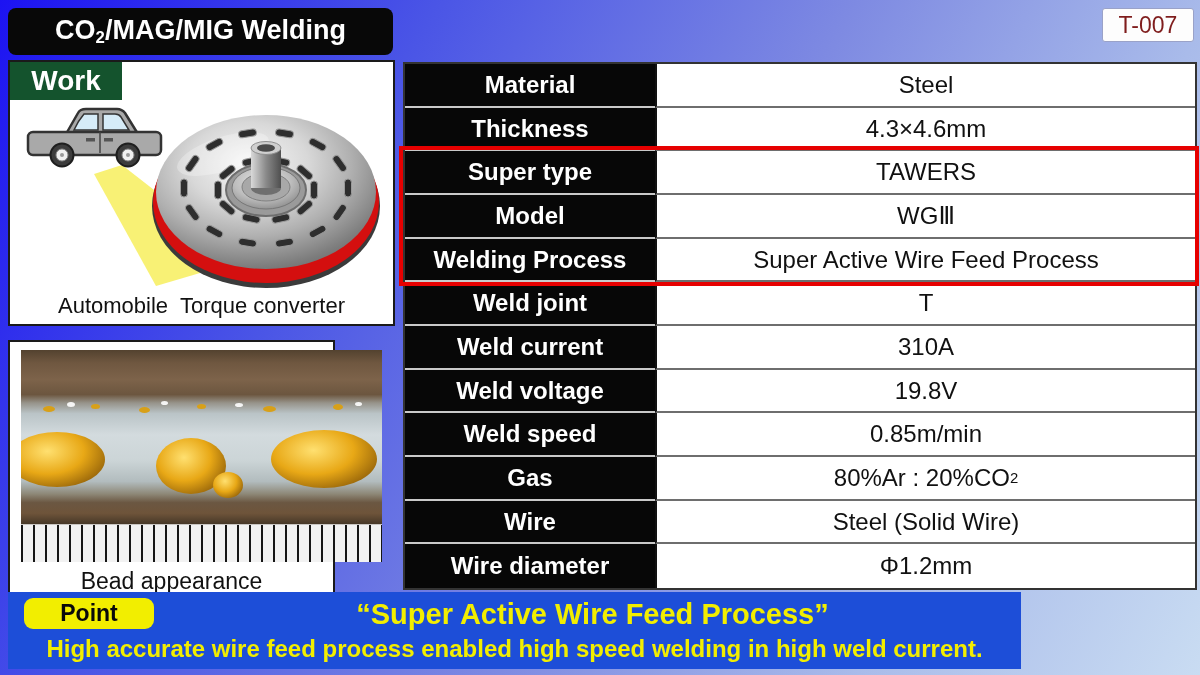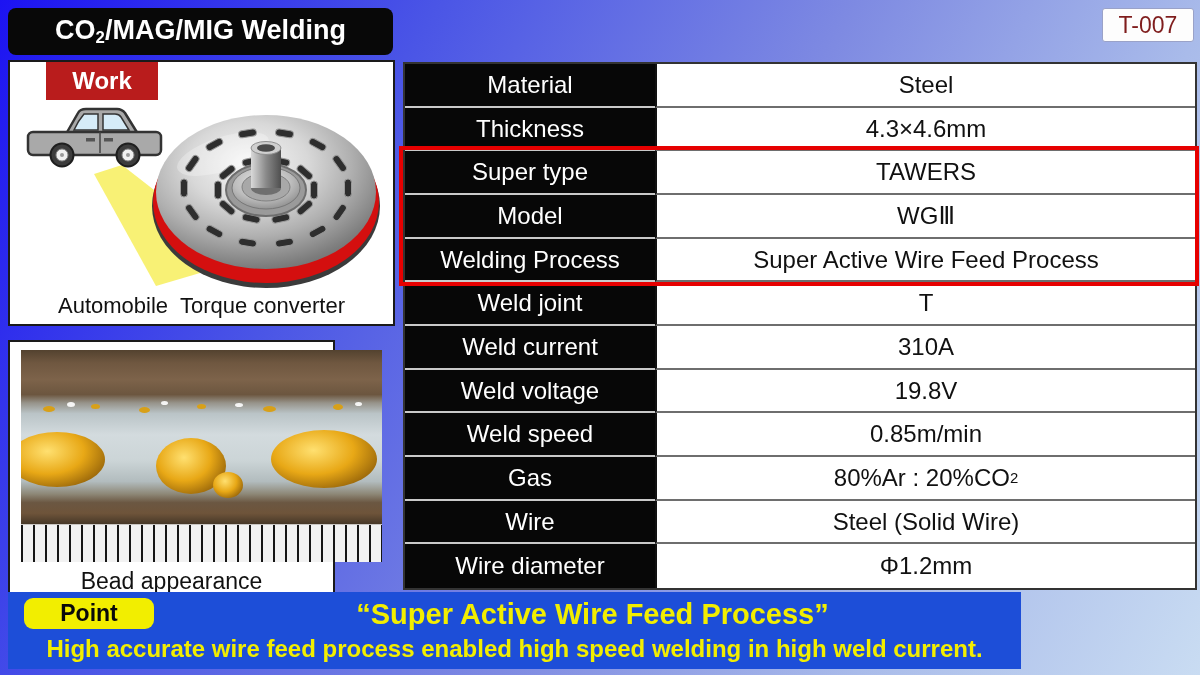--- a/index.html
+++ b/index.html
@@ -20,22 +20,22 @@
   .code-badge {
     left:1102px; top:8px; width:92px; height:34px; background:#fdfdfd;
     border:1px solid #9aa2c8; border-radius:3px; color:#7f1d1d; font-size:23px;
     display:flex; align-items:center; justify-content:center;
   }
 
   
   .panel { background:#fff; border:2px solid #1a1a1a; }
   .work-panel { left:8px; top:60px; width:387px; height:266px; }
   .work-label {
-    left:0; top:0; width:112px; height:38px; background:#b91c1c; color:#fff;
-    font-weight:bold; font-size:24px; display:flex; align-items:center; justify-content:center;margin-left:36px;
+    left:0; top:0; width:112px; height:38px; background:#14532d; color:#fff;
+    font-weight:bold; font-size:28px; display:flex; align-items:center; justify-content:center;
   }
   .caption {
     left:0; right:0; text-align:center; color:#111; font-size:22px; white-space:pre;
   }
   .work-caption { bottom:5px;margin-top:44px; }
   .bead-panel { left:8px; top:340px; width:327px; height:260px;padding-left:12px; }
   .bead-caption { bottom:3px; font-size:23px; }
 
   .car-svg  { left:14px; top:36px; width:142px; height:88px; }
   .beam-svg { left:0; top:0; width:383px; height:262px; }
@@ -59,21 +59,21 @@
     background-image:repeating-linear-gradient(90deg,#161616 0 2px,rgba(0,0,0,0) 2px 12px);
   }
 
   
   .spec-table {
     left:403px; top:62px; width:794px; height:528px; background:#fff;
     border:2px solid #333; display:flex; flex-direction:column;
   }
   .spec-row { flex:1 1 0; display:flex; min-height:0; }
   .spec-label {
-    width:250px; flex:0 0 250px; background:#070707; color:#fff; font-weight:normal; font-size:24px;
+    width:250px; flex:0 0 250px; background:#070707; color:#fff; font-weight:bold; font-size:24px;
     display:flex; align-items:center; justify-content:center;
     border-bottom:2px solid #c9c9c9; box-sizing:border-box;
   }
   .spec-value {
     flex:1; color:#111; font-size:24px;
     display:flex; align-items:center; justify-content:center;
     border-bottom:2px solid #6e6e6e; border-left:2px solid #111; box-sizing:border-box;
   }
   .spec-row:last-child .spec-label, .spec-row:last-child .spec-value { border-bottom:none; }
   .red-box {

